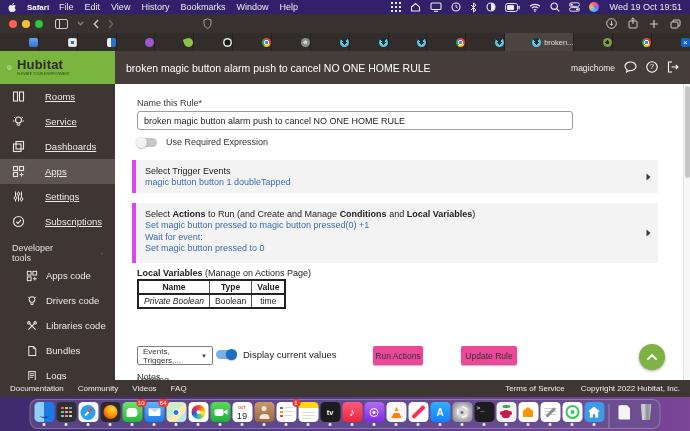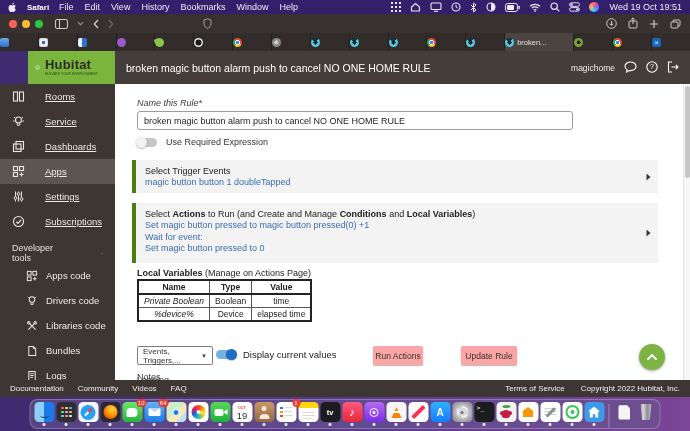--- a/index.html
+++ b/index.html
@@ -28,21 +28,21 @@
   .light.r{background:#ff5f57} .light.y{background:#febc2e} .light.g{background:#28c840}
   .tbicon { margin-right:9px; display:flex; align-items:center; }
   .url-wrap { flex:1; display:flex; align-items:center; justify-content:center; gap:7px; }
   .url-pill { width:300px; height:13px; background:#15803d; border-radius:4px; position:relative;
               display:flex; align-items:center; justify-content:center; color:#e9e6e3; font-size:8px;margin-top:38px; }
   .url-pill .reload { position:absolute; right:4px; top:2.5px; }
   .tb-right { display:flex; align-items:center; gap:11px; margin-left:8px; }
 
   
   .tabbar { position:absolute; top:33px; left:0; right:0; height:18px; background:#242020; display:flex; }
-  .tab { flex:1; margin-right:1px; background:#322c2a; display:flex; align-items:center; justify-content:flex-start; gap:3px; min-width:0; }
+  .tab { flex:1; margin-right:1px; background:#322c2a; display:flex; align-items:center; justify-content:flex-end; gap:3px; min-width:0; }
   .tab:last-child { margin-right:0; }
   .tab.active { flex:1.8; background:#4b4440; }
   .tab-label { color:#e3e0dd; font-size:7.5px; white-space:nowrap; overflow:hidden; }
   .fav { width:9px; height:9px; border-radius:50%; flex:none; position:relative; }
   .fav-blue-app  { border-radius:2px; background:linear-gradient(180deg,#6aa9e8,#2f6fd0); }
   .fav-white-app { border-radius:2px; background:radial-gradient(circle,#2f6fd0 0 1.5px,transparent 1.6px),#ececec; box-shadow:inset 0 0 0 0.5px #bbb; }
   .fav-blue-doc  { border-radius:2px; background:linear-gradient(90deg,#e8f0fa 0 42%,#2f6fd0 42%); }
   .fav-purple-dot{ background:#9b59d0; }
   .fav-green-leaf{ background:#8bc34a; border-radius:1px 50% 50% 50%; transform:rotate(-20deg); }
   .fav-dark-ring { background:#181818; box-shadow:inset 0 0 0 1.5px #e6e6e6; }
@@ -51,21 +51,21 @@
   .fav-gray-dot { background:radial-gradient(circle,#d2d2d2 0 2px,#8e8e8e 2px); }
   .fav-teal-swirl { background:radial-gradient(circle,#0e2b36 0 2.2px,transparent 2.2px),
                     conic-gradient(from 40deg,#56c9de 0 75%,#123440 75%); }
   .fav-olive-dot { background:radial-gradient(circle,#1c2a10 0 2px,#7e9c37 2px); }
   .fav-blue-x { border-radius:2px; background:#1565c0; }
   .fav-blue-x::before { content:"×"; color:#fff; font-size:8px; line-height:9px; display:block; text-align:center; }
 
   
   .site-header { position:absolute; top:51px; left:0; right:0; height:33px; }
   .logo-block { position:absolute; left:0; top:0; width:115px; height:33px; background:#7ab63e;
-                display:flex; align-items:center; padding:0 7px; gap:5px;margin-left:28px; }
+                display:flex; align-items:center; padding:0 7px; gap:5px; }
   .logo-text { display:flex; flex-direction:column; line-height:1; }
   .brand { color:#2e2a26; font-size:13px; font-weight:bold; letter-spacing:0.2px; }
   .tagline { color:#2e4d14; font-size:6px; transform:scale(0.58); transform-origin:left top; white-space:nowrap; margin-top:1px; }
   .header-bar { position:absolute; left:115px; right:0; top:0; height:33px; background:#453d39;
                 display:flex; align-items:center; padding:0 11px; }
   .page-title { color:#fff; font-size:10.5px; font-weight:500; flex:1; white-space:nowrap; }
   .header-right { display:flex; align-items:center; gap:9px; }
   .username { color:#eee; font-size:8.5px; }
 
   
@@ -81,42 +81,42 @@
   
   .content { position:absolute; left:115px; top:84px; width:568px; height:296px; background:#fff; overflow:hidden; }
   .lbl { position:absolute; font-size:9px; color:#3a3a3a; }
   .name-input { position:absolute; left:22px; top:27px; width:436px; height:19px; border:1px solid #9c9c9c;
                 border-radius:3px; font-size:9px; color:#222; padding:0 6px; font-family:"Liberation Sans",sans-serif; background:#fff; }
   .toggle { width:20px; height:9px; border-radius:5px; position:relative; flex:none; }
   .toggle .knob { width:11px; height:11px; border-radius:50%; position:absolute; top:-1px; box-shadow:0 0.5px 1.5px rgba(0,0,0,.4); }
   .toggle.off { background:#c6c6c6; } .toggle.off .knob { left:-1px; background:#f2f2f2; }
   .toggle.on  { background:#77b2e6; } .toggle.on  .knob { right:-1px; background:#1e6fc4; }
   .toggle-row { position:absolute; left:22px; top:53px; display:flex; align-items:center; gap:9px; font-size:9px; color:#333; }
-  .rule-box { position:absolute; left:17px; width:526px; background:#f3f3f3; border-left:4px solid #4d7c0f;
+  .rule-box { position:absolute; left:17px; width:526px; background:#f3f3f3; border-left:4px solid #d946ef;
               padding:5px 18px 5px 9px; }
   .rule-box .box-title { font-size:9px; color:#222; line-height:12px; }
   .rule-box .blue-link, .action-line { font-size:9px; color:#3a6db3; line-height:11.5px; }
   .action-line { white-space:pre-wrap; }
   .box-arrow { position:absolute; right:7px; top:50%; margin-top:-4px; }
   .trigger-box { top:76px; height:33px; }
   .actions-box { top:119px; height:60px; }
   .lv-head { position:absolute; left:22px; top:184px; font-size:9px; color:#222; }
   .lv-table { position:absolute; left:22px; top:195px; border-collapse:collapse; font-size:8.5px; color:#222; }
   .lv-table th, .lv-table td { border:1px solid #555; padding:1px 5px; text-align:center; line-height:10px; }
   .lv-table { border:2px solid #222; }
   .lv-table thead th { border-bottom:2px solid #222; font-weight:bold; }
   .var-name { font-style:italic; }
   .logging-lbl { top:251px; }
   .log-select { position:absolute; left:22px; top:262px; width:76px; height:19px; border:1px solid #7d7d7d;
                 border-radius:2px; display:flex; align-items:center; font-size:8px; color:#333; padding:0 5px;
                 justify-content:space-between; background:#fff; }
   .caret { font-size:6px; color:#444; }
   .display-toggle { position:absolute; left:101px; top:266px; }
   .display-lbl { left:128px; top:265px; font-size:9.5px; color:#222; }
-  .btn { position:absolute; top:262px; height:19px; background:#fca5a5; border:none; border-radius:2px;
+  .btn { position:absolute; top:262px; height:19px; background:#ec4899; border:none; border-radius:2px;
          box-shadow:0 1px 1.5px rgba(0,0,0,.3); font-size:8.5px; color:#333; font-family:"Liberation Sans",sans-serif; }
   .btn-run { left:258px; width:50px; }
   .btn-update { left:346px; width:56px; }
   .notes-lbl { top:288px; }
   .fab { position:absolute; left:524px; top:260px; width:26px; height:26px; border-radius:50%; background:#7cb342;
          display:flex; align-items:center; justify-content:center; box-shadow:0 1px 3px rgba(0,0,0,.35); }
 
   
   .scrollbar { position:absolute; right:0; top:84px; width:7px; height:296px; background:#f7f7f7; border-left:1px solid #e3e3e3; }
   .scroll-thumb { position:absolute; top:2px; left:1px; width:5px; height:92px; background:#c6c6c6; border-radius:3px; }
@@ -568,21 +568,21 @@
   <div class="dev-item">
     <svg width="12" height="12" viewBox="0 0 13 13">
         <path d="M3 1.5h7v10H3Z" fill="none" stroke="#eae7e3" stroke-width="1.1"></path>
         <path d="M4.5 4h4M4.5 6h4M4.5 8h3" stroke="#eae7e3" stroke-width="1"></path>
       </svg>
     <span>Logs</span>
   </div>
 </div>
 
 <div class="content">
-  <span class="lbl" style="left:22px; top:14px;font-style:italic;">Name this Rule*</span>
+  <span class="lbl" style="left:22px; top:14px;">Name this Rule*</span>
   <input class="name-input" type="text" value="broken magic button alarm push to cancel NO ONE HOME RULE" style="">
 
   <div class="toggle-row">
     <span class="toggle off">
         <span class="knob"></span>
       </span>
     <span>Use Required Expression</span>
   </div>
 
   <div class="rule-box trigger-box">
@@ -611,25 +611,20 @@
         <th>Type</th>
         <th>Value</th>
       </tr>
     </thead>
     <tbody>
       <tr>
         <td class="var-name">Private Boolean</td>
         <td>Boolean</td>
         <td>time</td>
       </tr>
-      <tr>
-        <td class="var-name">%device%</td>
-        <td>Device</td>
-        <td>elapsed time</td>
-      </tr>
     </tbody>
   </table>
 
   <span class="lbl logging-lbl" style="left:22px;margin-top:40px;">Logging</span>
   <div class="log-select">
     <span>Events, Triggers,...</span>
     <span class="caret">▼</span>
   </div>
   <span class="toggle on display-toggle">
       <span class="knob"></span>

